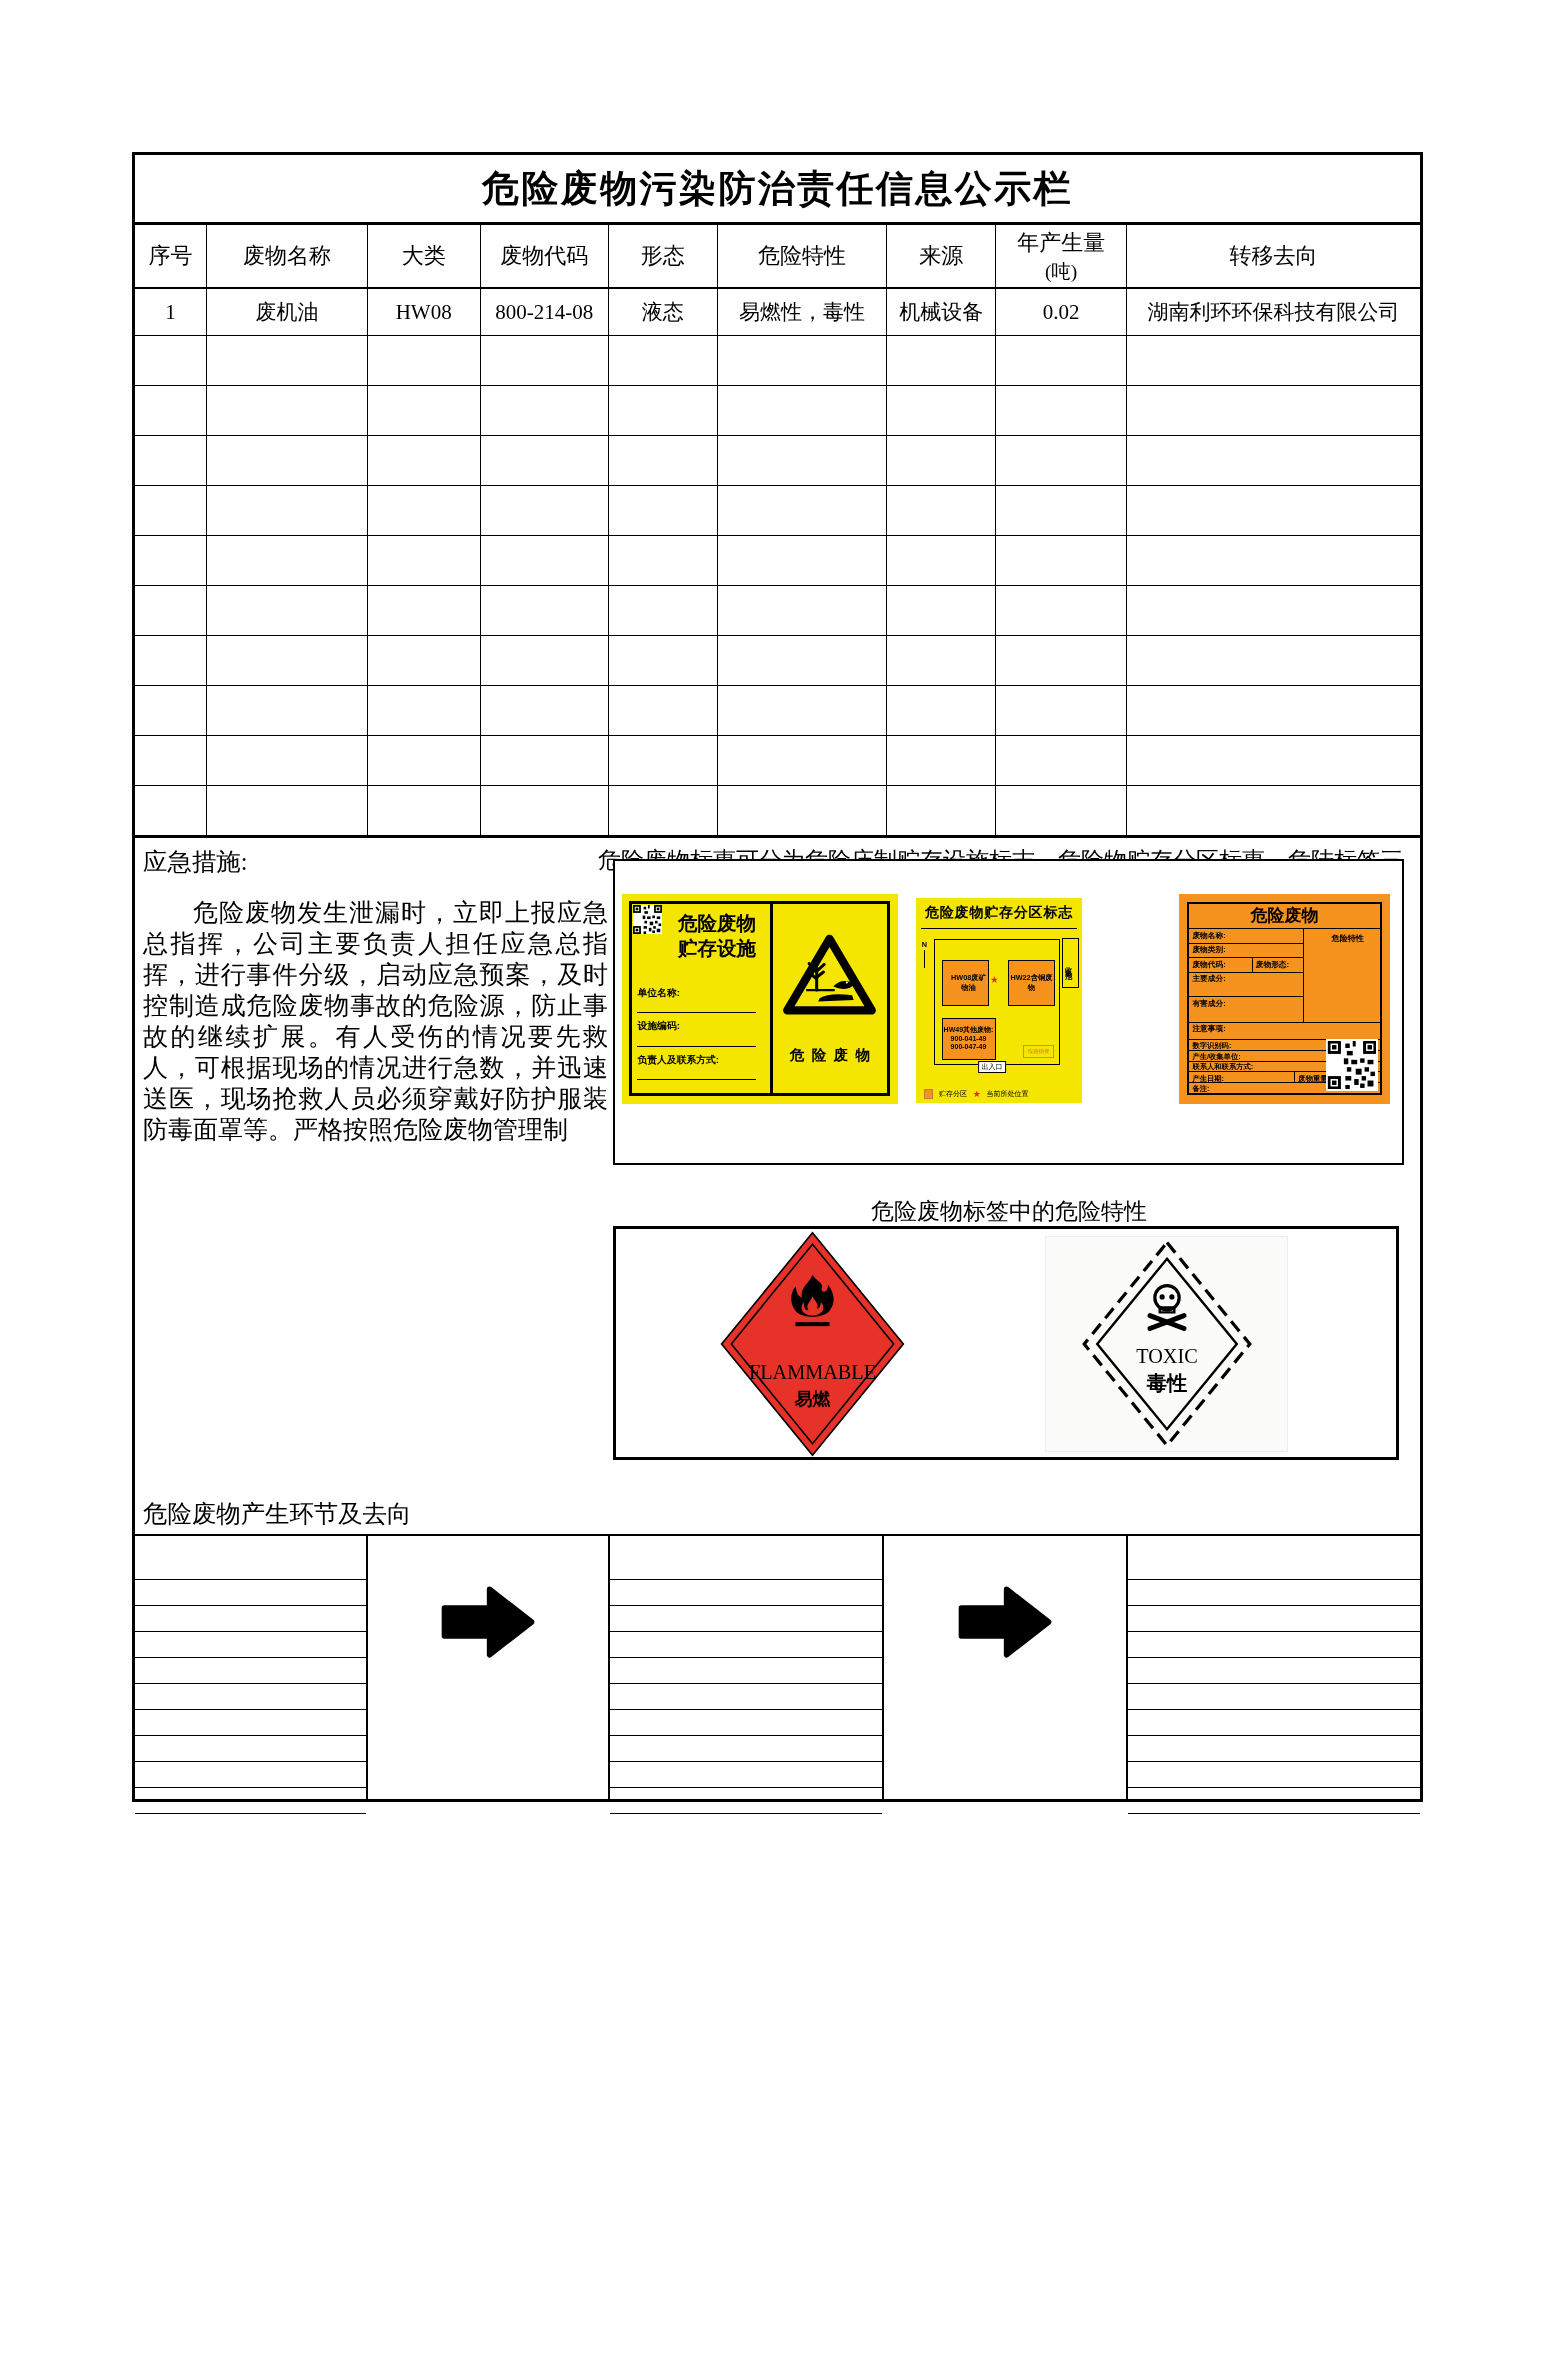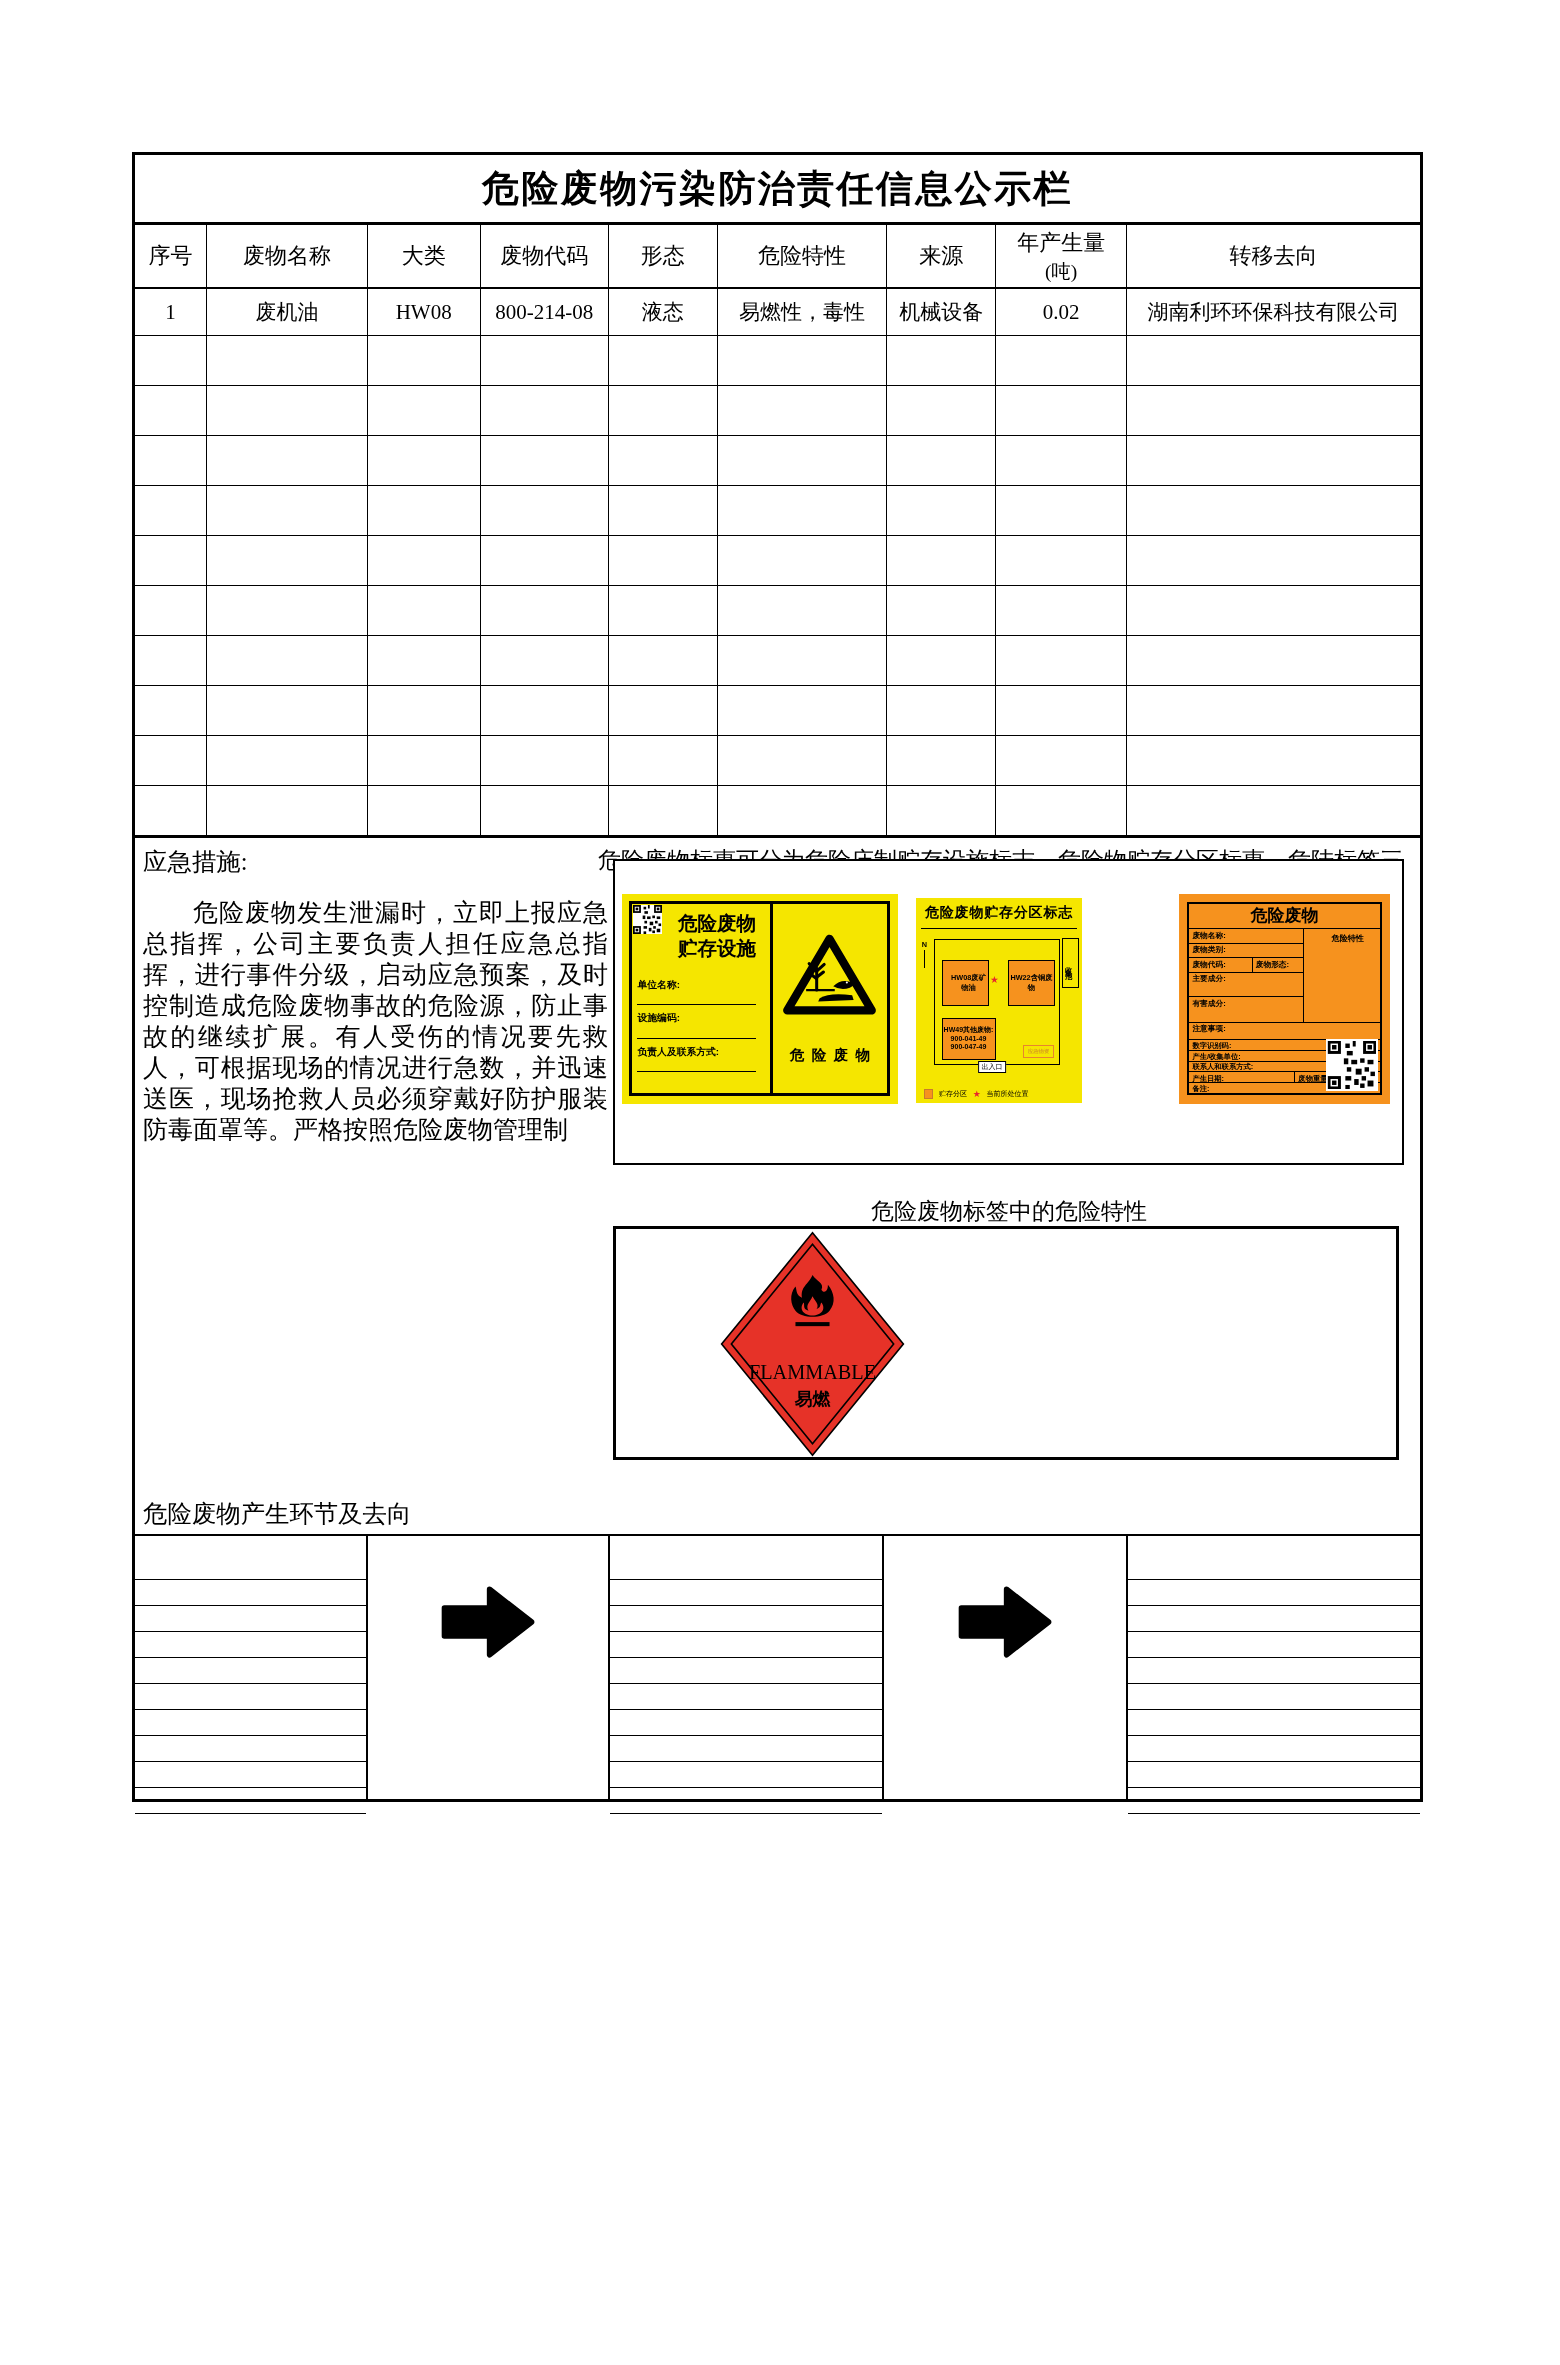--- a/index.html
+++ b/index.html
@@ -29,21 +29,21 @@
   .labels-box{position:absolute;left:478px;top:21px;width:787px;height:302px;border:2.4px solid #000;background:#fff;}
   .hazard-heading{position:absolute;left:478px;top:358px;width:792px;text-align:center;font-size:23px;}
   .hazard-box{position:absolute;left:478px;top:388px;width:780px;height:228px;border:3.3px solid #000;background:#fff;}
 
   
   .sign1{position:absolute;left:6.5px;top:32.5px;width:276px;height:210px;background:#F5E600;padding:7.3px;box-sizing:border-box;font-family:"Liberation Sans","DejaVu Sans",sans-serif;}
   .sign1-in{border:3.3px solid #000;height:100%;box-sizing:border-box;display:flex;}
   .s1-left{width:54%;position:relative;padding:4.1px 5.7px;box-sizing:border-box;}
   .s1-qr{position:absolute;left:1.6px;top:1.6px;width:29px;height:29px;}
   .s1-title{margin:3.3px 0 0 32.5px;text-align:center;font-size:19.5px;font-weight:bold;line-height:24.4px;}
-  .s1-fields{margin-top:19px;}
+  .s1-fields{margin-top:27px;}
   .s1-field{font-size:9.8px;font-weight:bold;margin-top:7.3px;}
   .s1-line{border-bottom:1.6px solid #000;height:12.2px;width:94%;}
   .s1-right{flex:1;border-left:3.3px solid #000;display:flex;flex-direction:column;align-items:center;justify-content:space-evenly;padding:3.3px 0;}
   .s1-caption{font-size:14.6px;font-weight:bold;letter-spacing:7.3px;white-space:nowrap;margin-left:7.3px;}
 
   
   .sign2{position:absolute;left:301px;top:37px;width:166px;height:205px;background:#F5E600;font-family:"Liberation Sans","DejaVu Sans",sans-serif;}
   .s2-title{padding-top:5.7px;text-align:center;font-size:14px;font-weight:bold;letter-spacing:0.8px;}
   .s2-rule{position:absolute;top:30px;left:4.9px;right:4.9px;border-top:1.6px solid #000;}
   .s2-compass{position:absolute;left:5.7px;top:42px;font-size:7.3px;font-weight:bold;text-align:center;}
@@ -422,20 +422,31 @@
       <div class="hazard-box">
         <svg class="flam" width="185" height="226" viewBox="0 0 228 278">
           <polygon points="114,2 226,139 114,276 2,139" fill="#E63228" stroke="#000" stroke-width="2"></polygon>
           <polygon points="114,16 214,139 114,262 14,139" fill="none" stroke="#000" stroke-width="2"></polygon>
           <g transform="translate(79,52)">
               <use href="#flame" width="70" height="78"></use>
             </g>
           <text x="114" y="182" text-anchor="middle" font-family="Liberation Serif, DejaVu Serif, serif" font-size="25" fill="#000">FLAMMABLE</text>
           <text x="114" y="214" text-anchor="middle" font-family="Liberation Sans, DejaVu Sans, sans-serif" font-size="22" font-weight="bold" fill="#000">易燃</text>
         </svg>
+        <div class="toxic-panel">
+          <svg width="172" height="210" viewBox="0 0 212 258">
+            <polygon points="106,4 208,129 106,254 4,129" fill="none" stroke="#000" stroke-width="4" stroke-dasharray="16 9"></polygon>
+            <polygon points="106,24 192,129 106,234 20,129" fill="none" stroke="#000" stroke-width="3"></polygon>
+            <g transform="translate(71,52)">
+                <use href="#skull" width="70" height="62"></use>
+              </g>
+            <text x="106" y="152" text-anchor="middle" font-family="Liberation Serif, DejaVu Serif, serif" font-size="25" fill="#000">TOXIC</text>
+            <text x="106" y="186" text-anchor="middle" font-family="Liberation Sans, DejaVu Sans, sans-serif" font-size="25" font-weight="bold" fill="#000">毒性</text>
+          </svg>
+        </div>
       </div>
 
 
       <div class="flow-title">危险废物产生环节及去向</div>
     </div>
 
     <div class="bottom">
       <div class="bcol t1">
         <table class="flow">
           <tbody>

